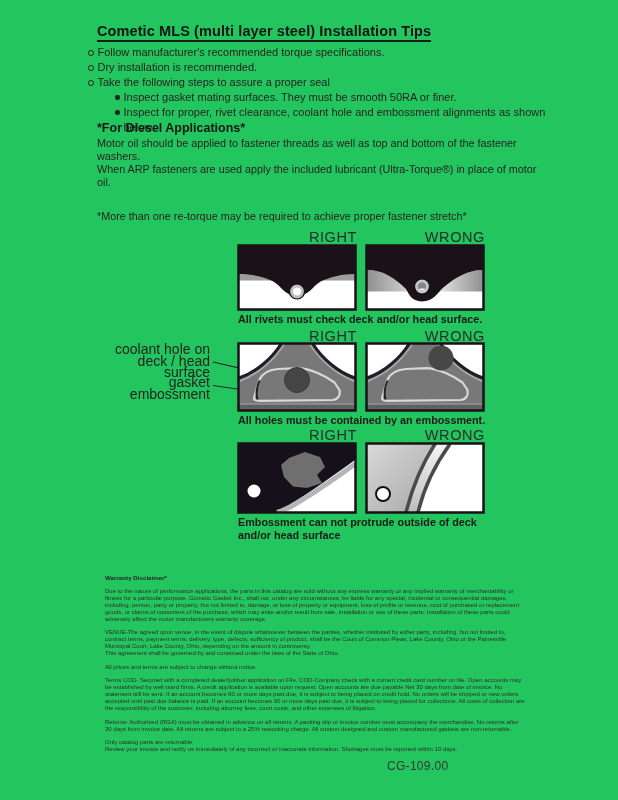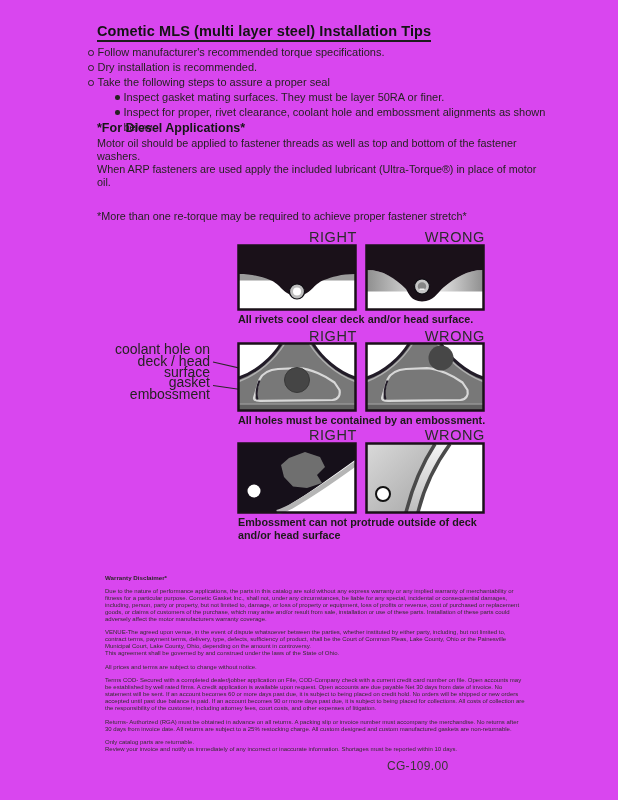--- a/index.html
+++ b/index.html
@@ -1,16 +1,16 @@
 <!DOCTYPE html>
 <html><head>
 <meta charset="utf-8">
 <style>
   html,body{margin:0;padding:0;background:#e8e8e8;}
-  .page{position:relative;width:618px;height:800px;background:#d946ef;
+  .page{position:relative;width:618px;height:800px;background:#22c55e;
         font-family:"Liberation Sans",sans-serif;color:#262222;overflow:hidden;margin:0 auto;}
   .abs{position:absolute;}
   .title{font-size:14.5px;font-weight:bold;color:#141414;border-bottom:2px solid #1c1c1c;padding-bottom:1px;letter-spacing:0.1px;}
   .bullet-row{display:flex;align-items:flex-start;font-size:11px;line-height:15px;color:#262222;}
   .b-marker{width:3.5px;height:3.5px;border:1.2px solid #262222;border-radius:50%;margin:5px 4px 0 0;flex:none;}
   .sb-marker{width:4.5px;height:4.5px;background:#262222;border-radius:50%;margin:5px 4px 0 27px;flex:none;}
   .h2{font-size:12.5px;font-weight:bold;color:#161616;}
   .para{font-size:10.8px;line-height:13px;white-space:pre-line;}
   .dlabel{width:120px;text-align:right;font-size:14.5px;color:#2c2c2c;letter-spacing:0.6px;}
   .caption{font-size:10.8px;font-weight:bold;line-height:12.5px;white-space:pre-line;color:#1d1a1a;}
@@ -37,21 +37,21 @@
     <div class="bullet-row">
       <span class="b-marker"></span>
       <span>Dry installation is recommended.</span>
     </div>
     <div class="bullet-row">
       <span class="b-marker"></span>
       <span>Take the following steps to assure a proper seal</span>
     </div>
     <div class="bullet-row">
       <span class="sb-marker"></span>
-      <span>Inspect gasket mating surfaces.  They must be layer 50RA or finer.</span>
+      <span>Inspect gasket mating surfaces.  They must be smooth 50RA or finer.</span>
     </div>
     <div class="bullet-row">
       <span class="sb-marker"></span>
       <span>Inspect for proper, rivet clearance, coolant hole and embossment alignments as shown below.</span>
     </div>
   </div>
 
   <div class="abs para" style="left:97px;top:137px;width:440px;">Motor oil should be applied to fastener threads as well as top and bottom of the fastener washers.
 When ARP fasteners are used apply the included lubricant (Ultra-Torque®) in place of motor oil.</div>
   <div class="abs h2" style="left:97px;top:121px;">*For Diesel Applications*</div>
@@ -87,21 +87,21 @@
       <path d="M2,26 C18,26 30,34 41,43 L47,47.5 L2,47.5 Z" fill="url(#gwL)"></path>
       <path d="M118,26 C102,26 90,34 79,43 L73,47.5 L118,47.5 Z" fill="url(#gwR)"></path>
       <path d="M2,2 H118 V26 C102,26 90,34 79,43 C71,50 69,57 57,57.5 C46,57 44,50 41,45 C30,34 18,26 2,26 Z" fill="#1a1119"></path>
       <circle cx="57" cy="42.5" r="7.5" fill="#c6c6c6" stroke="#0e0c12" stroke-width="1.2"></circle>
       <circle cx="57" cy="42.5" r="4.2" fill="#858585"></circle>
       <rect x="54.2" y="44.6" width="5.6" height="1.8" rx="0.9" fill="#efefef"></rect>
       <rect x="1.5" y="1.5" width="117" height="64" fill="none" stroke="#1a1119" stroke-width="2.5"></rect>
     </svg>
   </div>
 
-  <div class="abs caption" style="left:238px;top:313px;">All rivets cool clear deck and/or head surface.</div>
+  <div class="abs caption" style="left:238px;top:313px;">All rivets must check deck and/or head surface.</div>
 
   <div class="abs dlabel" style="left:237px;top:328px;">RIGHT</div>
   <div class="abs dlabel" style="left:365px;top:328px;">WRONG</div>
 
   <div class="abs ann" style="left:98px;top:344px;">
     <span>coolant hole on</span><br>
     <span>deck / head surface</span>
   </div>
   <div class="abs ann" style="left:98px;top:377px;">gasket embossment</div>
 

